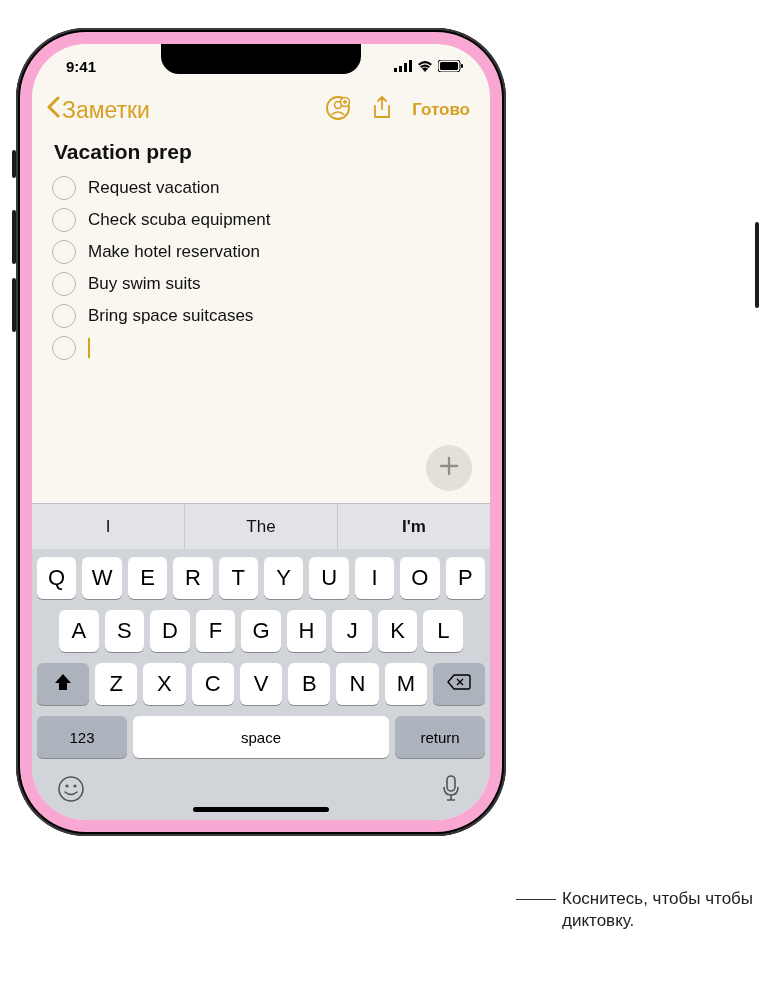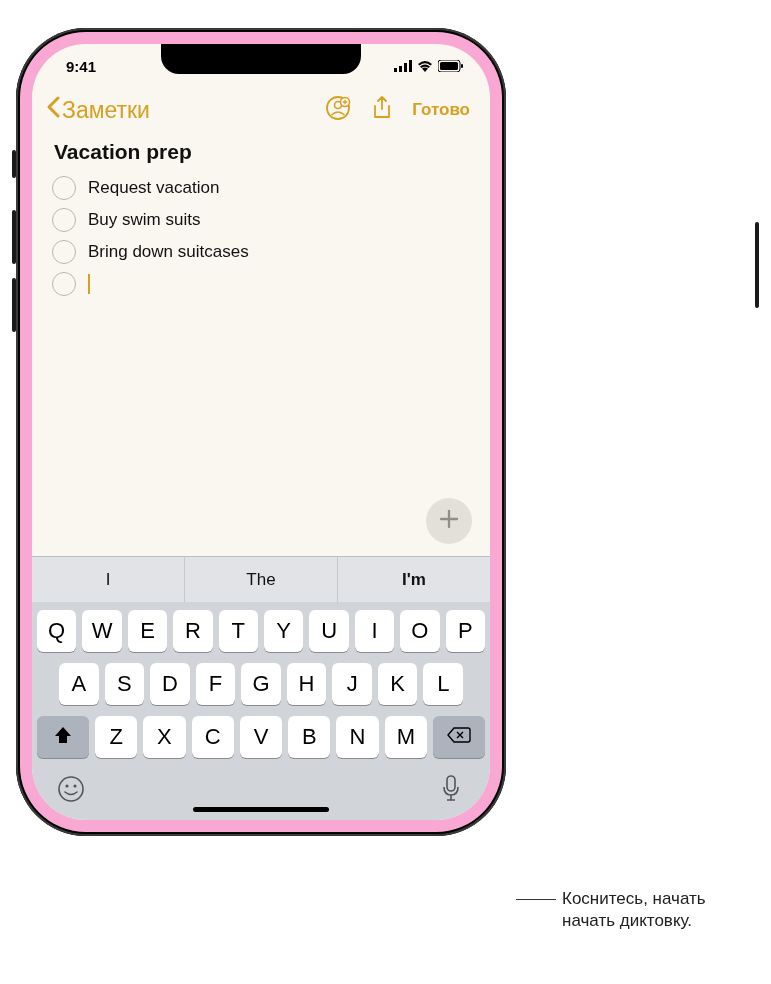--- a/index.html
+++ b/index.html
@@ -300,25 +300,33 @@
     </div>
 
     <div class="note-body">
       <div class="note-title">Vacation prep</div>
       <div class="check-row">
         <div class="check-circle"></div>
         <span class="check-text">Request vacation</span>
       </div>
       <div class="check-row">
         <div class="check-circle"></div>
+        <span class="check-text">Check scuba equipment</span>
+      </div>
+      <div class="check-row">
+        <div class="check-circle"></div>
+        <span class="check-text">Make hotel reservation</span>
+      </div>
+      <div class="check-row">
+        <div class="check-circle"></div>
         <span class="check-text">Buy swim suits</span>
       </div>
       <div class="check-row">
         <div class="check-circle"></div>
-        <span class="check-text">Bring down suitcases</span>
+        <span class="check-text">Bring space suitcases</span>
       </div>
       <div class="check-row">
         <div class="check-circle"></div>
         <span class="cursor"></span>
       </div>
       <div class="add-btn">
         <span>
           <svg width="22" height="22" viewBox="0 0 22 22">
               <path d="M11 3 V19 M3 11 H19" stroke="#8f8d86" stroke-width="2.3" stroke-linecap="round"></path>
             </svg>
@@ -373,20 +381,25 @@
           <div class="key">M</div>
           <div class="key key-mod key-del">
             <span>
               <svg width="24" height="18" viewBox="0 0 24 18">
                   <path d="M7 2 H21 Q23 2 23 4 V14 Q23 16 21 16 H7 L1 9 Z" fill="none" stroke="#000" stroke-width="1.4"></path>
                   <path d="M10 6 L16 12 M16 6 L10 12" stroke="#000" stroke-width="1.4"></path>
                 </svg>
             </span>
           </div>
         </div>
+        <div class="kb-row row4">
+          <div class="key key-mod key-123">123</div>
+          <div class="key key-space">space</div>
+          <div class="key key-mod key-return">return</div>
+        </div>
       </div>
       <div class="kb-bottom">
         <div class="kb-bottom-icon">
           <span>
             <svg width="28" height="28" viewBox="0 0 28 28">
                 <circle cx="14" cy="14" r="12" stroke="#52555a" stroke-width="1.6" fill="none"></circle>
                 <circle cx="10" cy="11" r="1.6" fill="#52555a"></circle>
                 <circle cx="18" cy="11" r="1.6" fill="#52555a"></circle>
                 <path d="M8 17 Q14 22 20 17" stroke="#52555a" stroke-width="1.6" fill="none" stroke-linecap="round"></path>
               </svg>
@@ -403,14 +416,14 @@
         </div>
       </div>
     </div>
 
     <div class="home-indicator"></div>
   </div>
 </div>
 
 <div class="callout">
   <div class="callout-line"></div>
-  <div class="callout-text">Коснитесь, начать начать диктовку.</div>
+  <div class="callout-text">Коснитесь, чтобы чтобы диктовку.</div>
 </div>
 
 </body></html>

